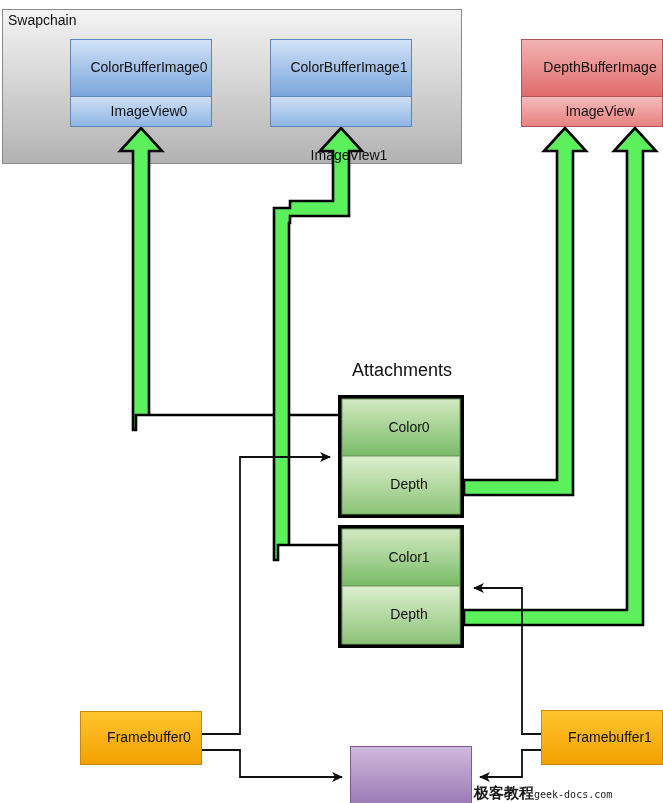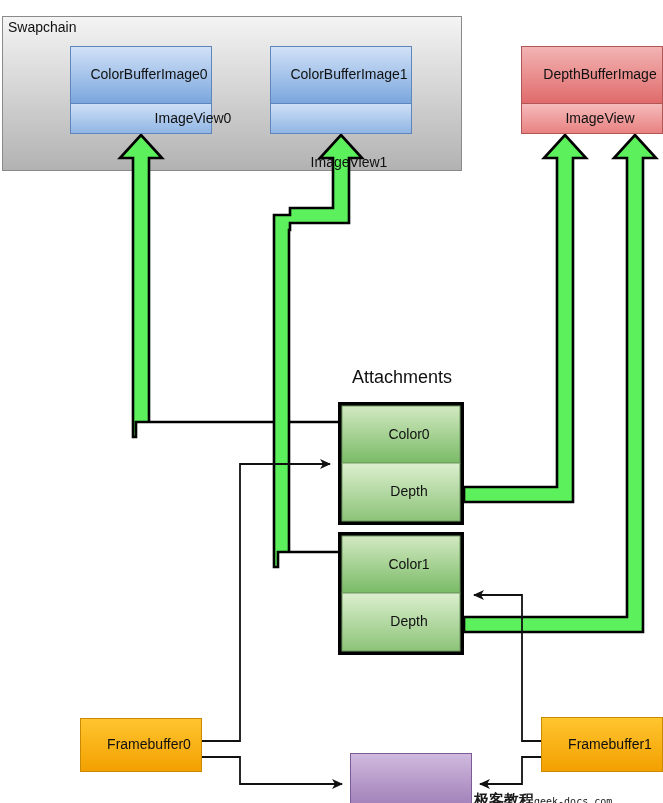--- a/index.html
+++ b/index.html
@@ -1,18 +1,18 @@
 <!DOCTYPE html>
 <html><head>
 <meta charset="utf-8">
 <style>
   html,body{margin:0;padding:0;background:#ffffff;}
   body{width:663px;height:803px;position:relative;overflow:hidden;
        font-family:"Liberation Sans","DejaVu Sans",sans-serif;}
-  #stage{position:absolute;left:0;top:12px;width:663px;height:676px;border-radius:23px;}
+  #stage{position:absolute;left:0;top:5px;width:663px;height:676px;border-radius:23px;}
   svg#diagram{position:absolute;left:0;top:0;width:663px;height:803px;}
   .boxlabel{position:absolute;display:flex;align-items:center;justify-content:center;
             text-align:center;color:#101010;font-size:14px;line-height:1.1;
             pointer-events:none;white-space:nowrap;padding-left:8px;}
   .grouplabel{position:absolute;color:#101010;font-size:14px;}
   .titlelabel{position:absolute;color:#101010;font-size:18px;text-align:center;width:140px;}
   .watermark{position:absolute;left:474px;top:779px;font-size:15px;color:#1a1a1a;
              font-family:"DejaVu Sans",sans-serif;letter-spacing:0px;white-space:nowrap;}
   .wm-cn{font-weight:bold;font-family:"DejaVu Sans",sans-serif;text-align:center;}
   .wm-en{font-family:"DejaVu Sans Mono","Liberation Mono",monospace;font-size:10px;}
@@ -123,21 +123,21 @@
       <rect x="541.5" y="705.5" width="121" height="54" fill="url(#gOrange)" stroke="#c98a00" stroke-width="1"></rect>
     </g>
     <g>
       <rect x="350.5" y="741.5" width="121" height="60" fill="url(#gPurple)" stroke="#7d5b97" stroke-width="1"></rect>
     </g>
   </svg>
 
   <div class="grouplabel" style="left:8px;top:7px;">Swapchain</div>
 
   <div class="boxlabel" style="left:70px;top:34px;width:142px;height:58px;">ColorBufferImage0</div>
-  <div class="boxlabel" style="left:70px;top:92px;width:142px;height:30px;margin-left:44px;">ImageView0</div>
+  <div class="boxlabel" style="left:70px;top:92px;width:142px;height:30px;">ImageView0</div>
 
   <div class="boxlabel" style="left:270px;top:34px;width:142px;height:58px;">ColorBufferImage1</div>
   <div class="boxlabel" style="left:270px;top:92px;width:142px;height:30px;margin-top:44px;">ImageView1</div>
 
   <div class="boxlabel" style="left:521px;top:92px;width:142px;height:30px;">ImageView</div>
   <div class="boxlabel" style="left:521px;top:34px;width:142px;height:58px;">DepthBufferImage</div>
 
   <div class="titlelabel" style="left:332px;top:355px;">Attachments</div>
 
   <div class="boxlabel" style="left:342px;top:394px;width:118px;height:57px;">Color0</div>

